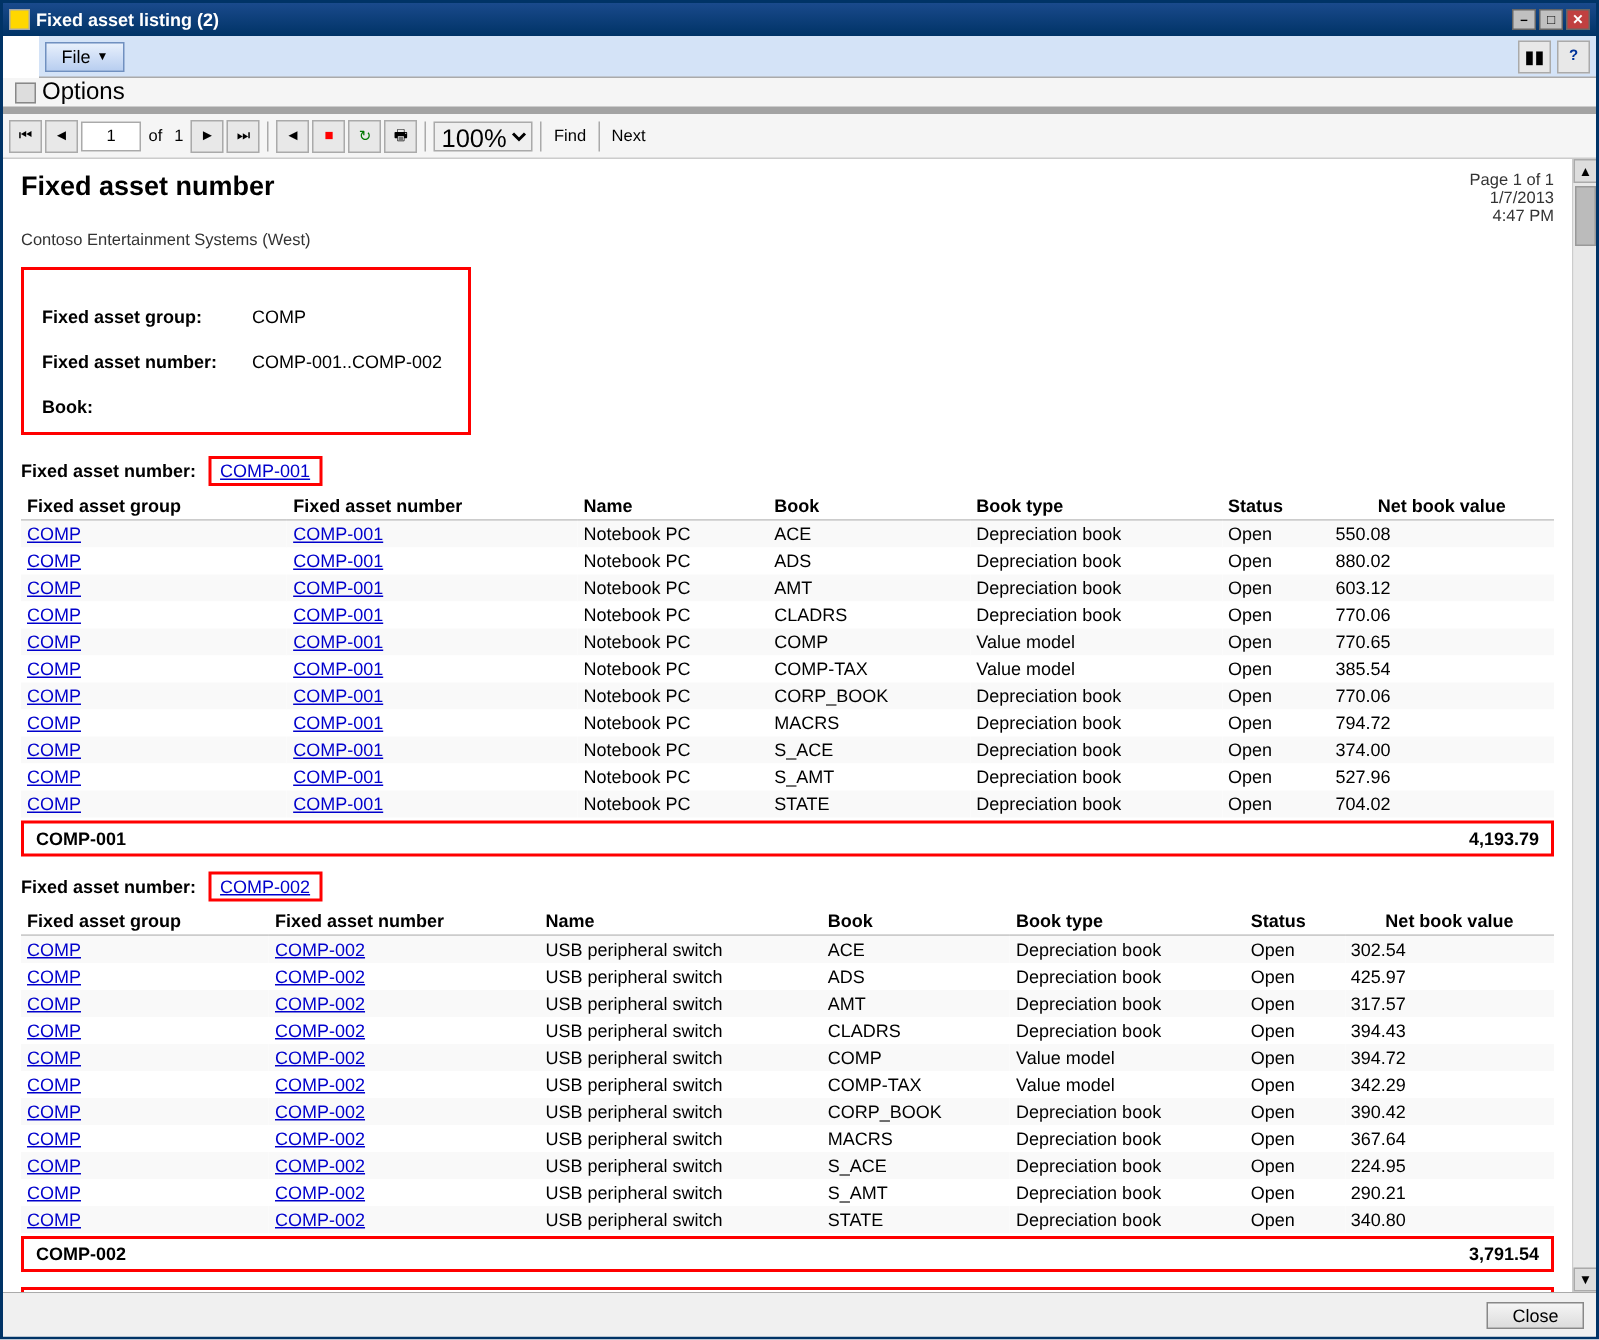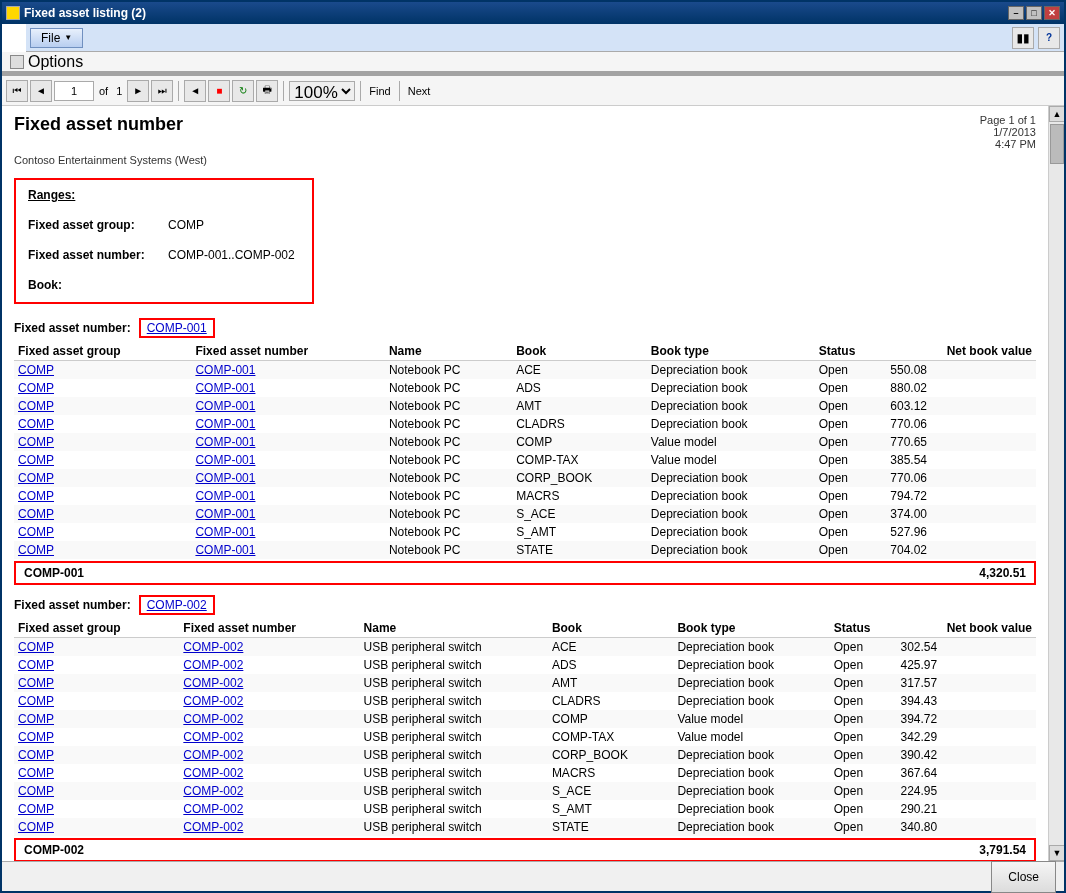--- a/index.html
+++ b/index.html
@@ -123,21 +123,21 @@
     }
 
     .data-table { width: 100%; border-collapse: collapse; font-size: 12px; }
     .data-table th {
       font-weight: bold;
       text-align: left;
       border-bottom: 1px solid #ccc;
       padding: 2px 4px;
       font-size: 12px;
     }
-    .data-table th.right { text-align: right; }
+    .data-table th.right { text-align: center; }
     .data-table td { padding: 2px 4px; }
     .data-table td.right { text-align: left; }
     .data-table tr:nth-child(odd) td { background: #f9f9f9; }
     .data-table tr:nth-child(even) td { background: #ffffff; }
     .link-cell { color: #0000cc; text-decoration: underline; cursor: pointer; }
 
     .subtotal-row {
       display: flex;
       justify-content: space-between;
       border: 2px solid red;
@@ -162,21 +162,21 @@
     .bottom-bar {
       height: 30px;
       background: #f0f0f0;
       border-top: 1px solid #aaa;
       display: flex;
       align-items: center;
       justify-content: flex-end;
       padding: 0 8px;
     }
     .close-btn {
-      height: 32px; padding: 0 16px;
+      height: 18px; padding: 0 16px;
       background: linear-gradient(to bottom, #f5f5f5, #dcdcdc);
       border: 1px solid #888; cursor: pointer; font-size: 12px;
     }
 
     .scrollbar-area { width: 16px; background: #f0f0f0; border-left: 1px solid #ccc; display: flex; flex-direction: column; }
     .sb-btn { width: 16px; height: 16px; background: #ddd; border: 1px solid #aaa; display: flex; align-items: center; justify-content: center; font-size: 9px; cursor: pointer; }
     .sb-track { flex: 1; background: #e8e8e8; }
     .sb-thumb { width: 14px; height: 40px; background: #bbb; border: 1px solid #999; margin: 2px auto; }
 
     .main-row { display: flex; flex: 1; overflow: hidden; }
@@ -249,21 +249,20 @@
         <div class="page-info">
           <div>Page 1 of 1</div>
           <div>1/7/2013</div>
           <div>4:47 PM</div>
         </div>
       </div>
       <div class="company-name">Contoso Entertainment Systems (West)</div>
 
       
       <div class="ranges-box">
-        <div class="ranges-title">Ranges:</div>
         <div class="range-row">
           <span class="range-label">Fixed asset group:</span>
           <span class="range-value">COMP</span>
         </div>
         <div class="range-row">
           <span class="range-label">Fixed asset number:</span>
           <span class="range-value">COMP-001..COMP-002</span>
         </div>
         <div class="range-row">
           <span class="range-label">Book:</span>
@@ -386,21 +385,21 @@
                 <td>Notebook PC</td>
                 <td>STATE</td>
                 <td>Depreciation book</td>
                 <td>Open</td>
                 <td class="right">704.02</td>
               </tr>
             </tbody>
         </table>
         <div class="subtotal-row">
           <span>COMP-001</span>
-          <span>4,320.51</span>
+          <span>4,193.79</span>
         </div>
       </div>
 
       
       <div class="section">
         <div class="asset-number-row">
           <span class="asset-number-label">Fixed asset number:</span>
           <span class="asset-number-link">COMP-002</span>
         </div>
         <table class="data-table">

